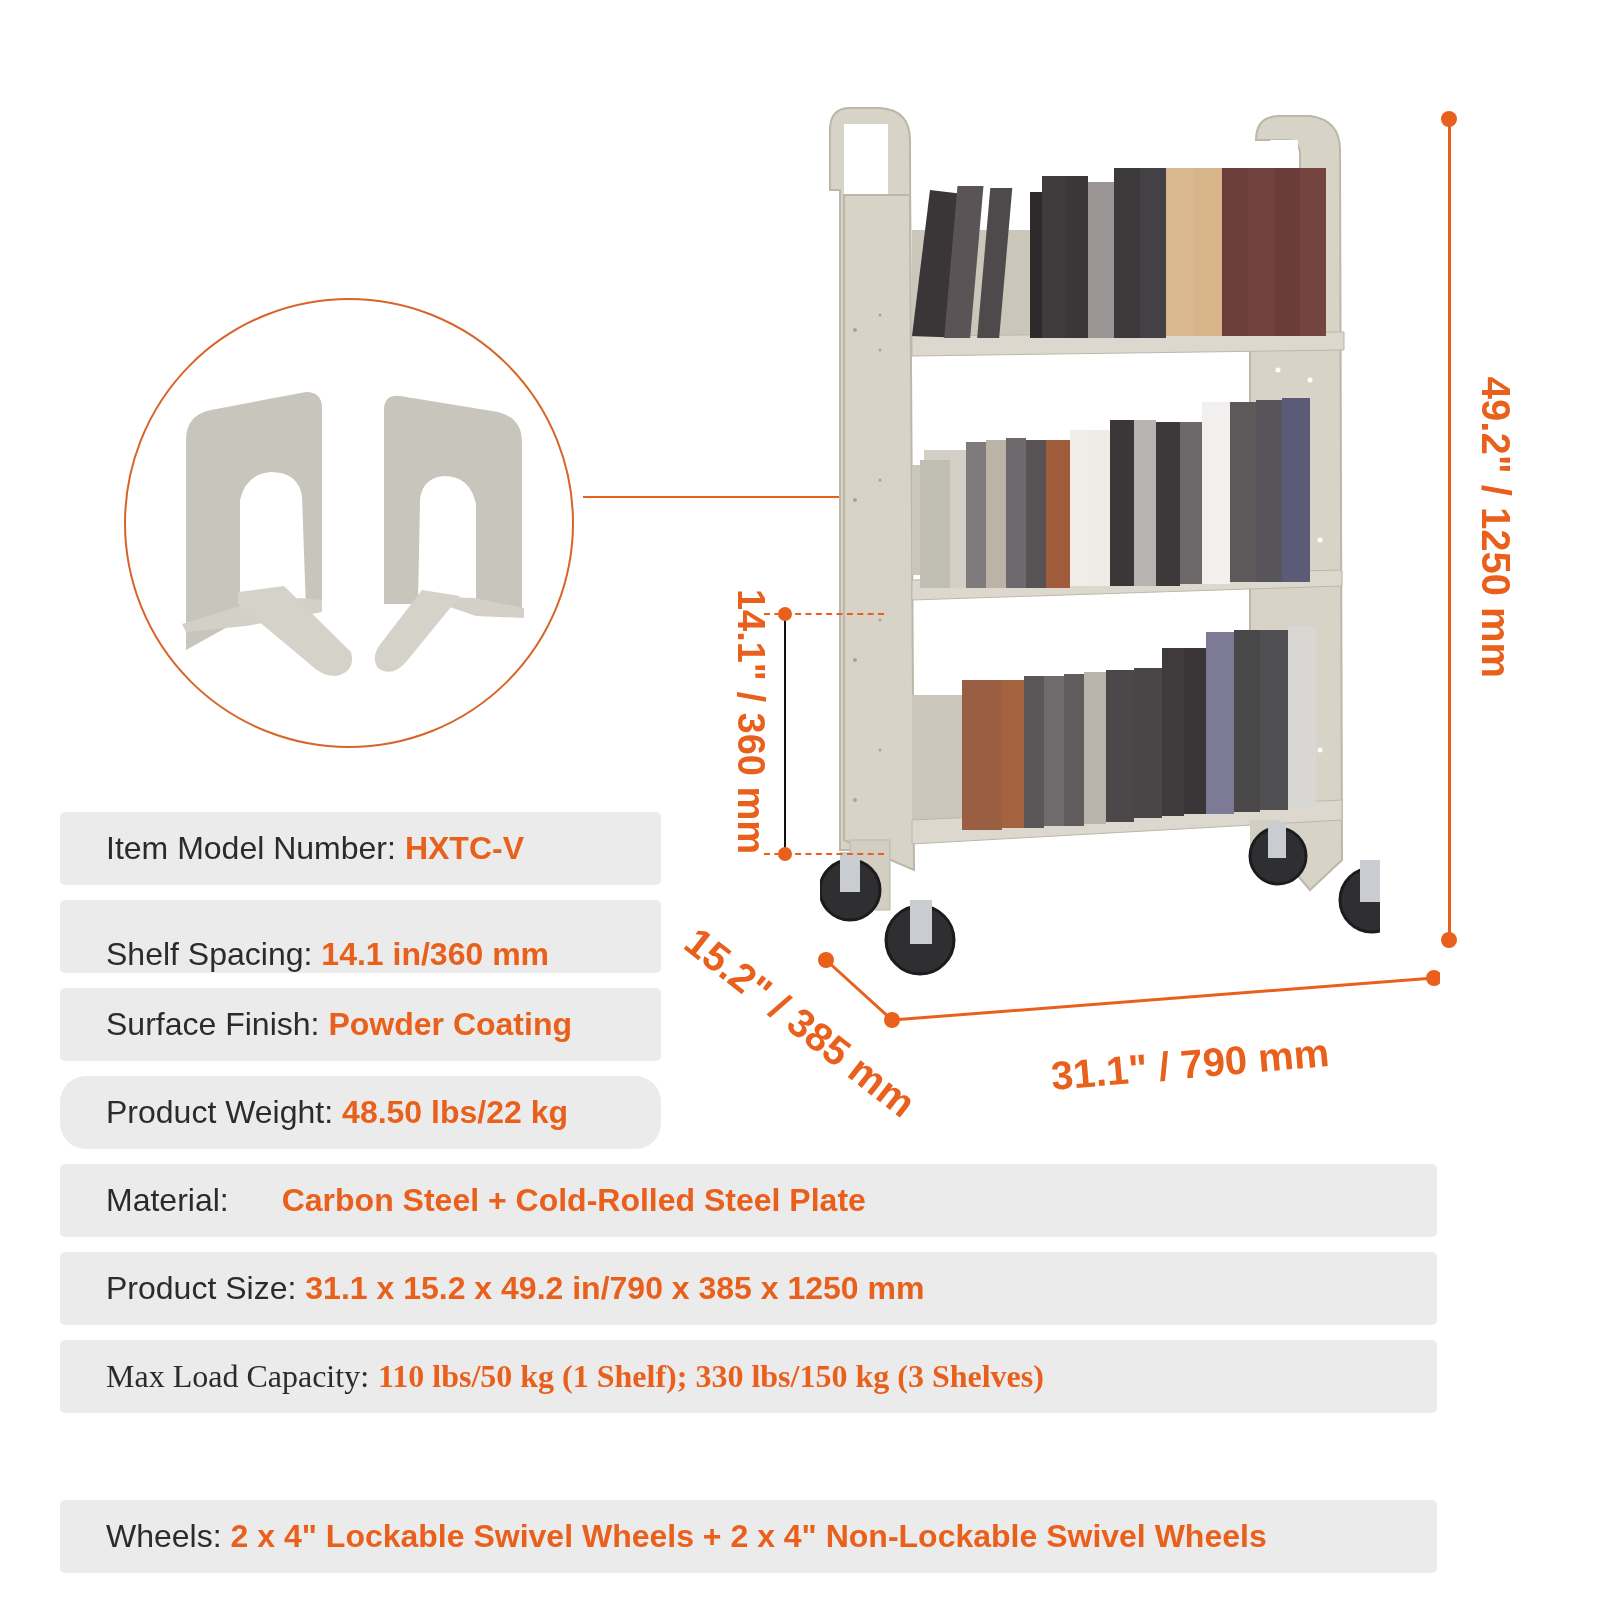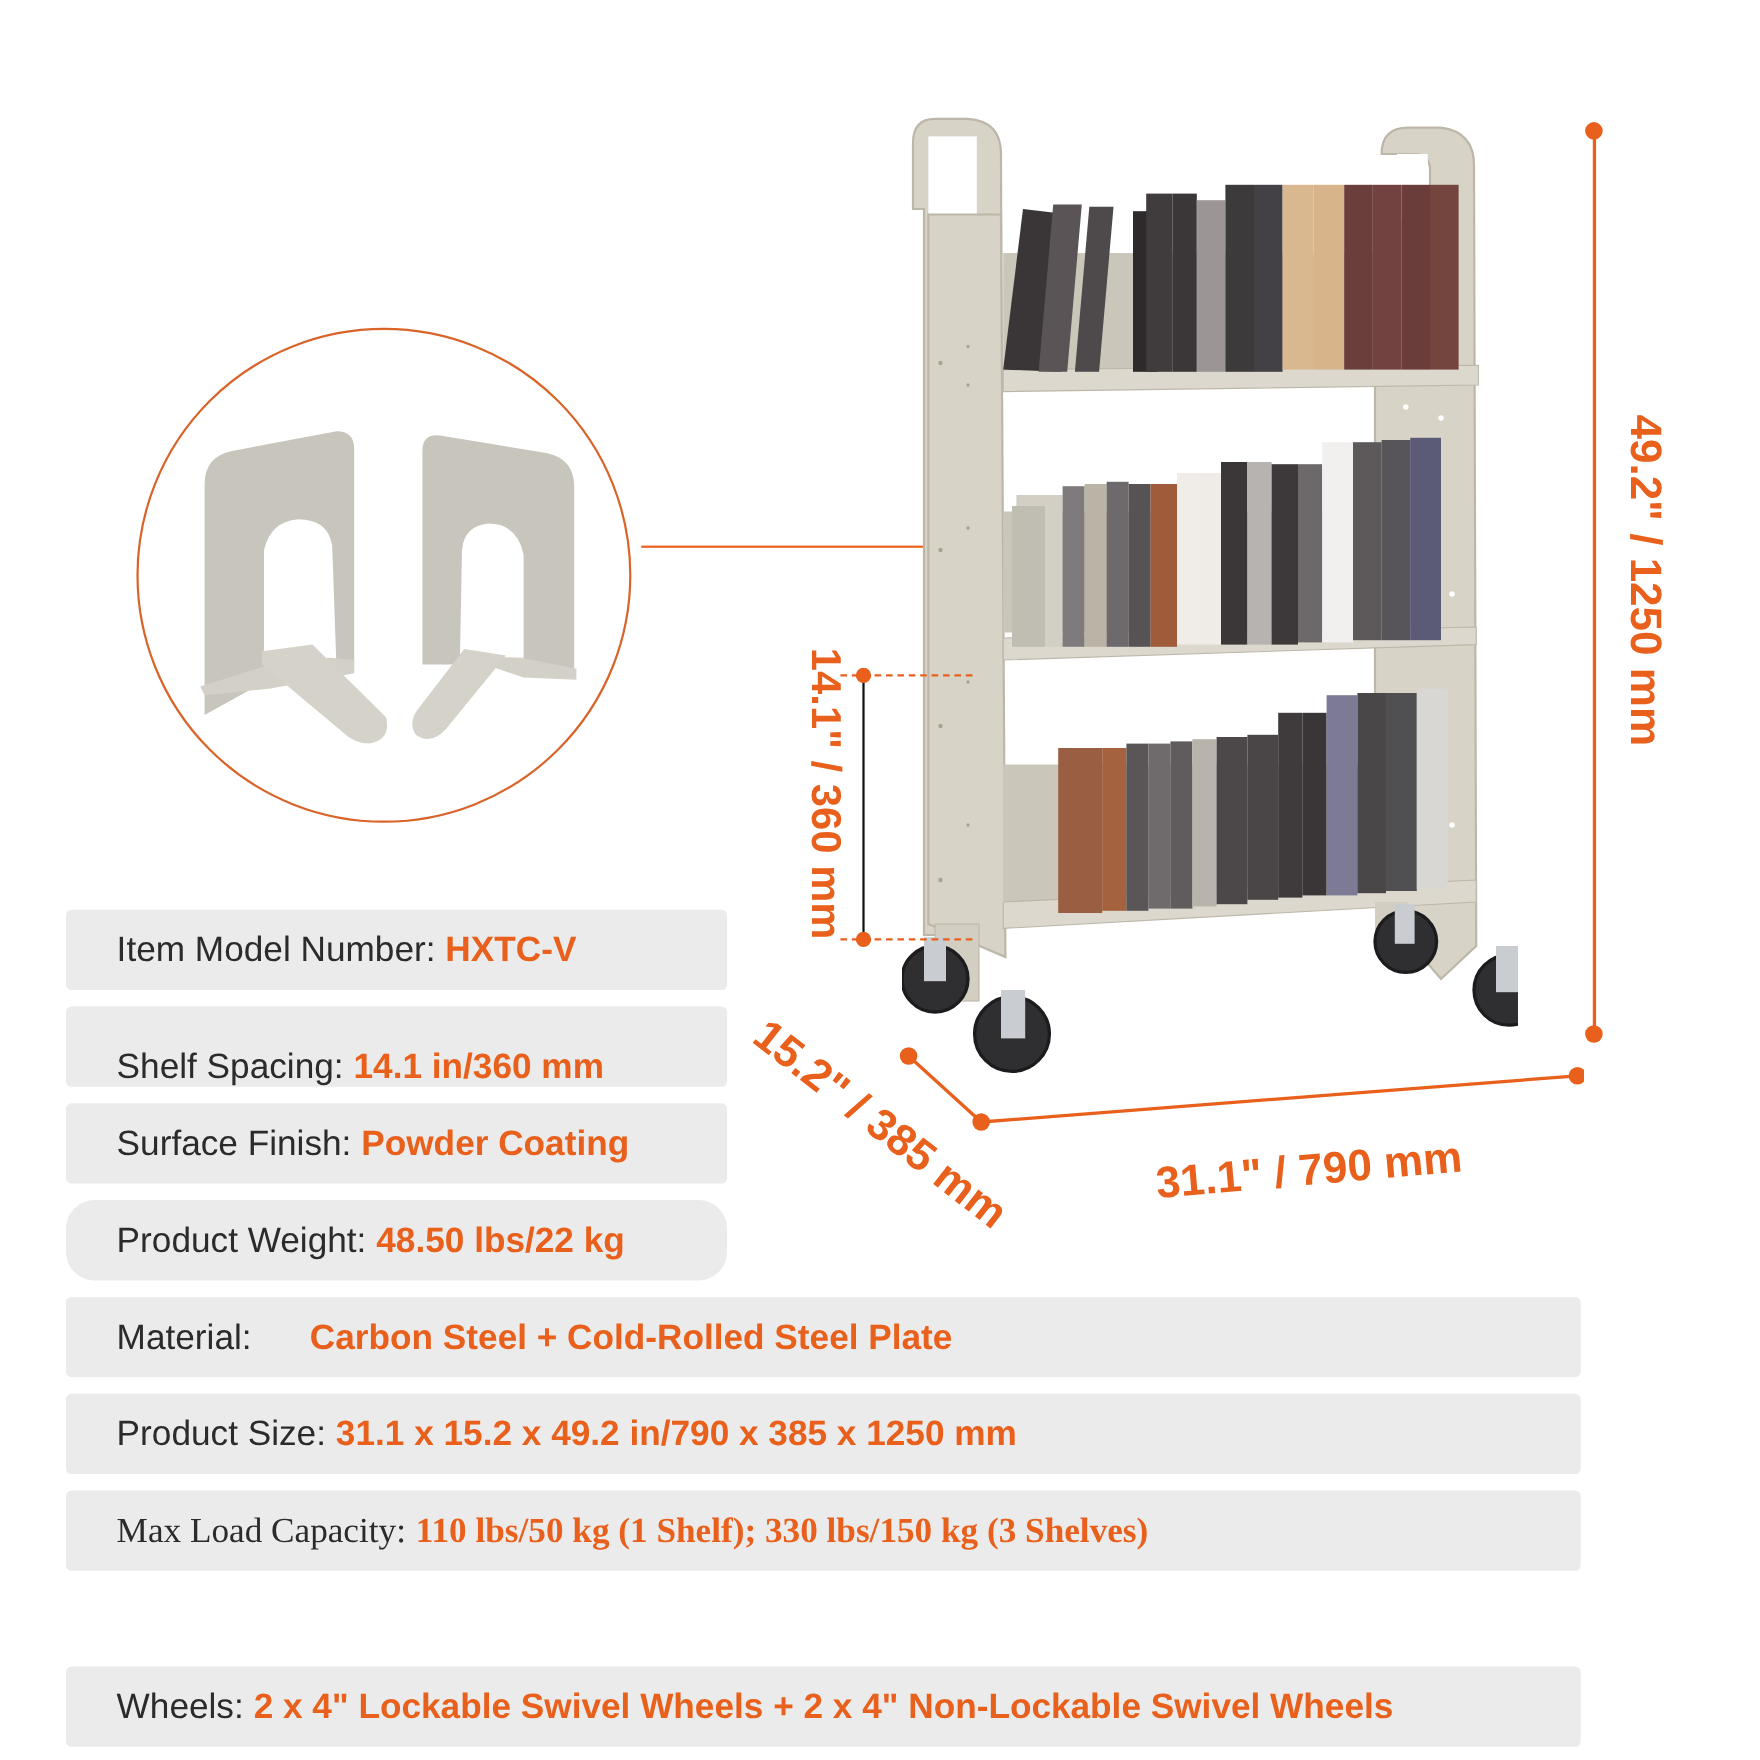--- a/index.html
+++ b/index.html
@@ -3,21 +3,21 @@
 <meta charset="utf-8">
 <style>
   html, body { margin: 0; padding: 0; background: #ffffff; }
   body { width: 1600px; height: 1600px; position: relative; overflow: hidden;
          font-family: "Liberation Sans", sans-serif; }
   .abs { position: absolute; }
 
   
   .spec { position: absolute; left: 60px; height: 73px; background: #ebebeb;
           border-radius: 5px; display: flex; align-items: center; box-sizing: border-box;
-          padding-left: 46px; font-size: 32px; white-space: nowrap; margin-top: 15px; }
+          padding-left: 46px; font-size: 32px; white-space: nowrap; }
   .spec.narrow { width: 601px; }
   .spec.wide { width: 1377px; }
   .spec .lbl { color: #2b2b2b; }
   .spec .val { color: #e8601c; font-weight: bold; margin-left: 9px; }
 
   
   .dim { position: absolute; color: #e8601c; font-weight: bold; font-size: 40px;
          white-space: nowrap; transform-origin: center center; }
 
   

